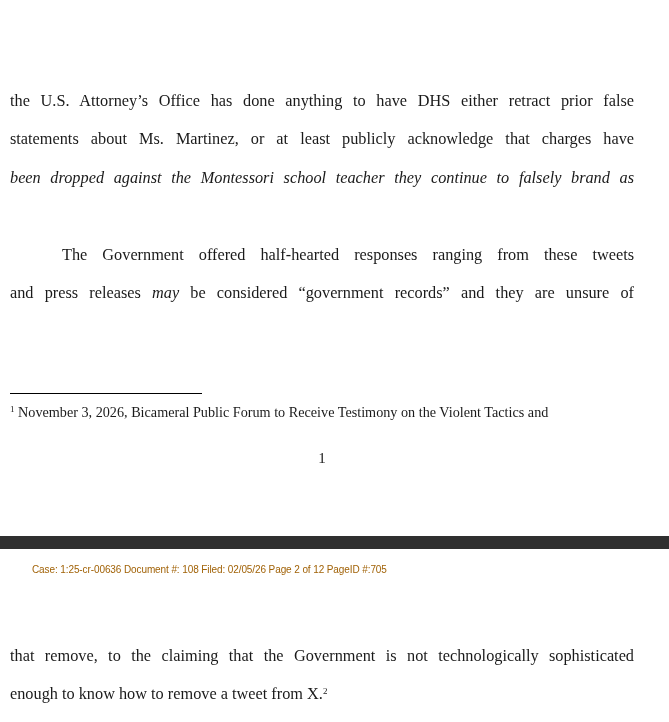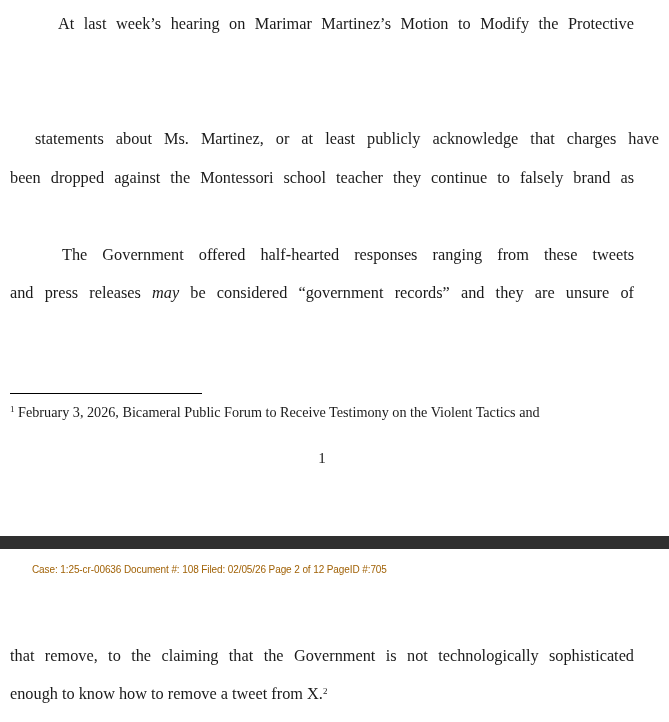--- a/index.html
+++ b/index.html
@@ -30,29 +30,29 @@
   .case-header {
     position: absolute; left: 32px; top: 564px;
     font-family: "Liberation Sans", "DejaVu Sans", sans-serif;
     font-size: 10px; color: #a16207; white-space: nowrap; letter-spacing: -0.1px;
   }
 </style>
 </head>
 <body>
 
 <div class="page" style="top:0;height:536px;">
-  <div class="line indent" style="top:14px;">At last week’s hearing on Marimar Martinez’s Motion to Modify the Protective</div>
-  <div class="line" style="top:129px;margin-left:25px;">statements about Ms. Martinez, or at least publicly acknowledge that charges have</div>
-  <div class="line" style="top:168px;">been dropped against the Montessori school teacher they continue to falsely brand as</div>
+  <div class="line" style="top:91px;">the U.S. Attorney’s Office has done anything to have DHS either retract prior false</div>
+  <div class="line" style="top:129px;">statements about Ms. Martinez, or at least publicly acknowledge that charges have</div>
+  <div class="line" style="top:168px;font-style:italic;">been dropped against the Montessori school teacher they continue to falsely brand as</div>
 
   <div class="line indent2" style="top:245px;">The Government offered half-hearted responses ranging from these tweets</div>
   <div class="line" style="top:283px;"><span>and press releases </span><em>may</em><span> be considered “government records” and they are unsure of</span></div>
 
   <div class="fn-rule"></div>
-  <div class="fn" style="top:403px;"><sup>1</sup><span> February 3, 2026, Bicameral Public Forum to Receive Testimony on the Violent Tactics and</span></div>
+  <div class="fn" style="top:403px;"><sup>1</sup><span> November 3, 2026, Bicameral Public Forum to Receive Testimony on the Violent Tactics and</span></div>
 
   <div class="page-num">1</div>
 </div>
 
 <div class="separator"></div>
 
 <div class="page" style="top:549px;height:173px;">
 </div>
 <div class="case-header">Case: 1:25-cr-00636 Document #: 108 Filed: 02/05/26 Page 2 of 12 PageID #:705</div>
 <div class="line" style="top:646px;">that remove, to the claiming that the Government is not technologically sophisticated</div>

